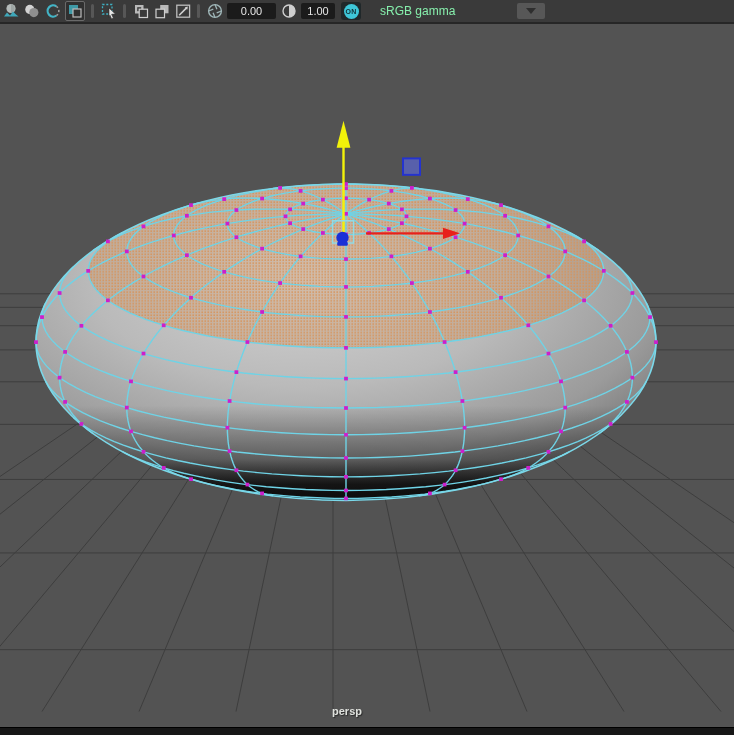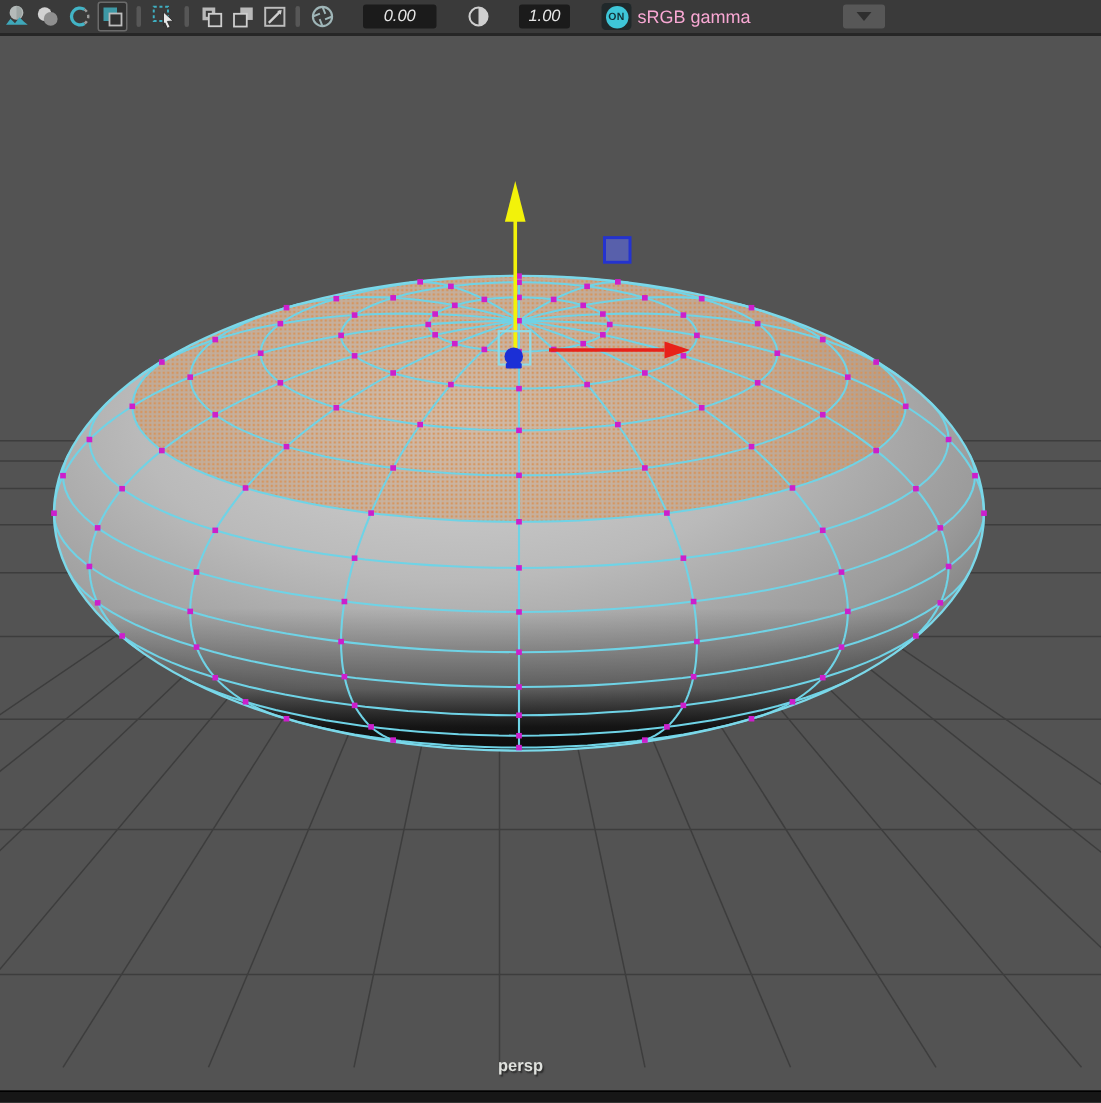--- a/index.html
+++ b/index.html
@@ -7,27 +7,27 @@
   .toolbar{position:absolute;left:0;top:0;width:734px;height:22px;background:#3a3a3a;
     display:flex;align-items:center;}
   .tb-divider{position:absolute;left:0;top:22px;width:734px;height:2px;background:#262626;}
   .ticon{width:18px;height:18px;margin:2px 1px 2px 2px;display:inline-flex;align-items:center;
     justify-content:center;flex:0 0 auto;}
   .ticon svg{display:block;}
   .pressed{width:20px;height:20px;background:#303030;border:1px solid #6a6a6a;border-radius:2px;
     box-sizing:border-box;margin:1px 2px;}
   .sep{width:3px;height:14px;background:#575757;border-radius:2px;margin:0 4px;flex:0 0 auto;}
   .field{width:49px;height:16px;background:#1b1b1b;border-radius:2px;color:#e6e6e6;
-    font-size:11px;line-height:16px;text-align:center;margin:0 17px;flex:0 0 auto;font-style:italic;}
+    font-size:11px;line-height:16px;text-align:center;margin:0 2px;flex:0 0 auto;}
   .field.small{width:34px;}
   .on-btn{width:20px;height:18px;background:#20282a;border-radius:3px;margin:0 3px 0 4px;
     display:inline-flex;align-items:center;justify-content:center;flex:0 0 auto;}
   .on-disc{width:15px;height:15px;border-radius:50%;background:#3ec6d8;color:#113137;
     font-size:7px;font-weight:bold;line-height:15px;text-align:center;letter-spacing:0.2px;}
-  .vt-label{color:#f9a8d4;font-size:12px;margin-left:1px;white-space:nowrap;}
+  .vt-label{color:#86efac;font-size:12px;margin-left:16px;white-space:nowrap;}
   .dd-btn{width:28px;height:16px;background:#575757;border-radius:2px;margin-left:62px;
     display:inline-flex;align-items:center;justify-content:center;flex:0 0 auto;}
   .dd-arrow{width:0;height:0;border-left:5px solid transparent;border-right:5px solid transparent;
     border-top:6px solid #2e2e2e;}
   .viewport{position:absolute;left:0;top:24px;width:734px;height:703px;background:#535353;}
   .persp-label{position:absolute;left:0;top:681px;width:734px;text-align:center;color:#dfe1dd;
     font-size:11px;font-weight:bold;text-shadow:1px 1px 1px #2a2a2a;margin-left:-20px;}
   .bottom-strip{position:absolute;left:0;top:727px;width:734px;height:8px;background:#161616;
     border-top:1px solid #000;box-sizing:border-box;}
 </style>

